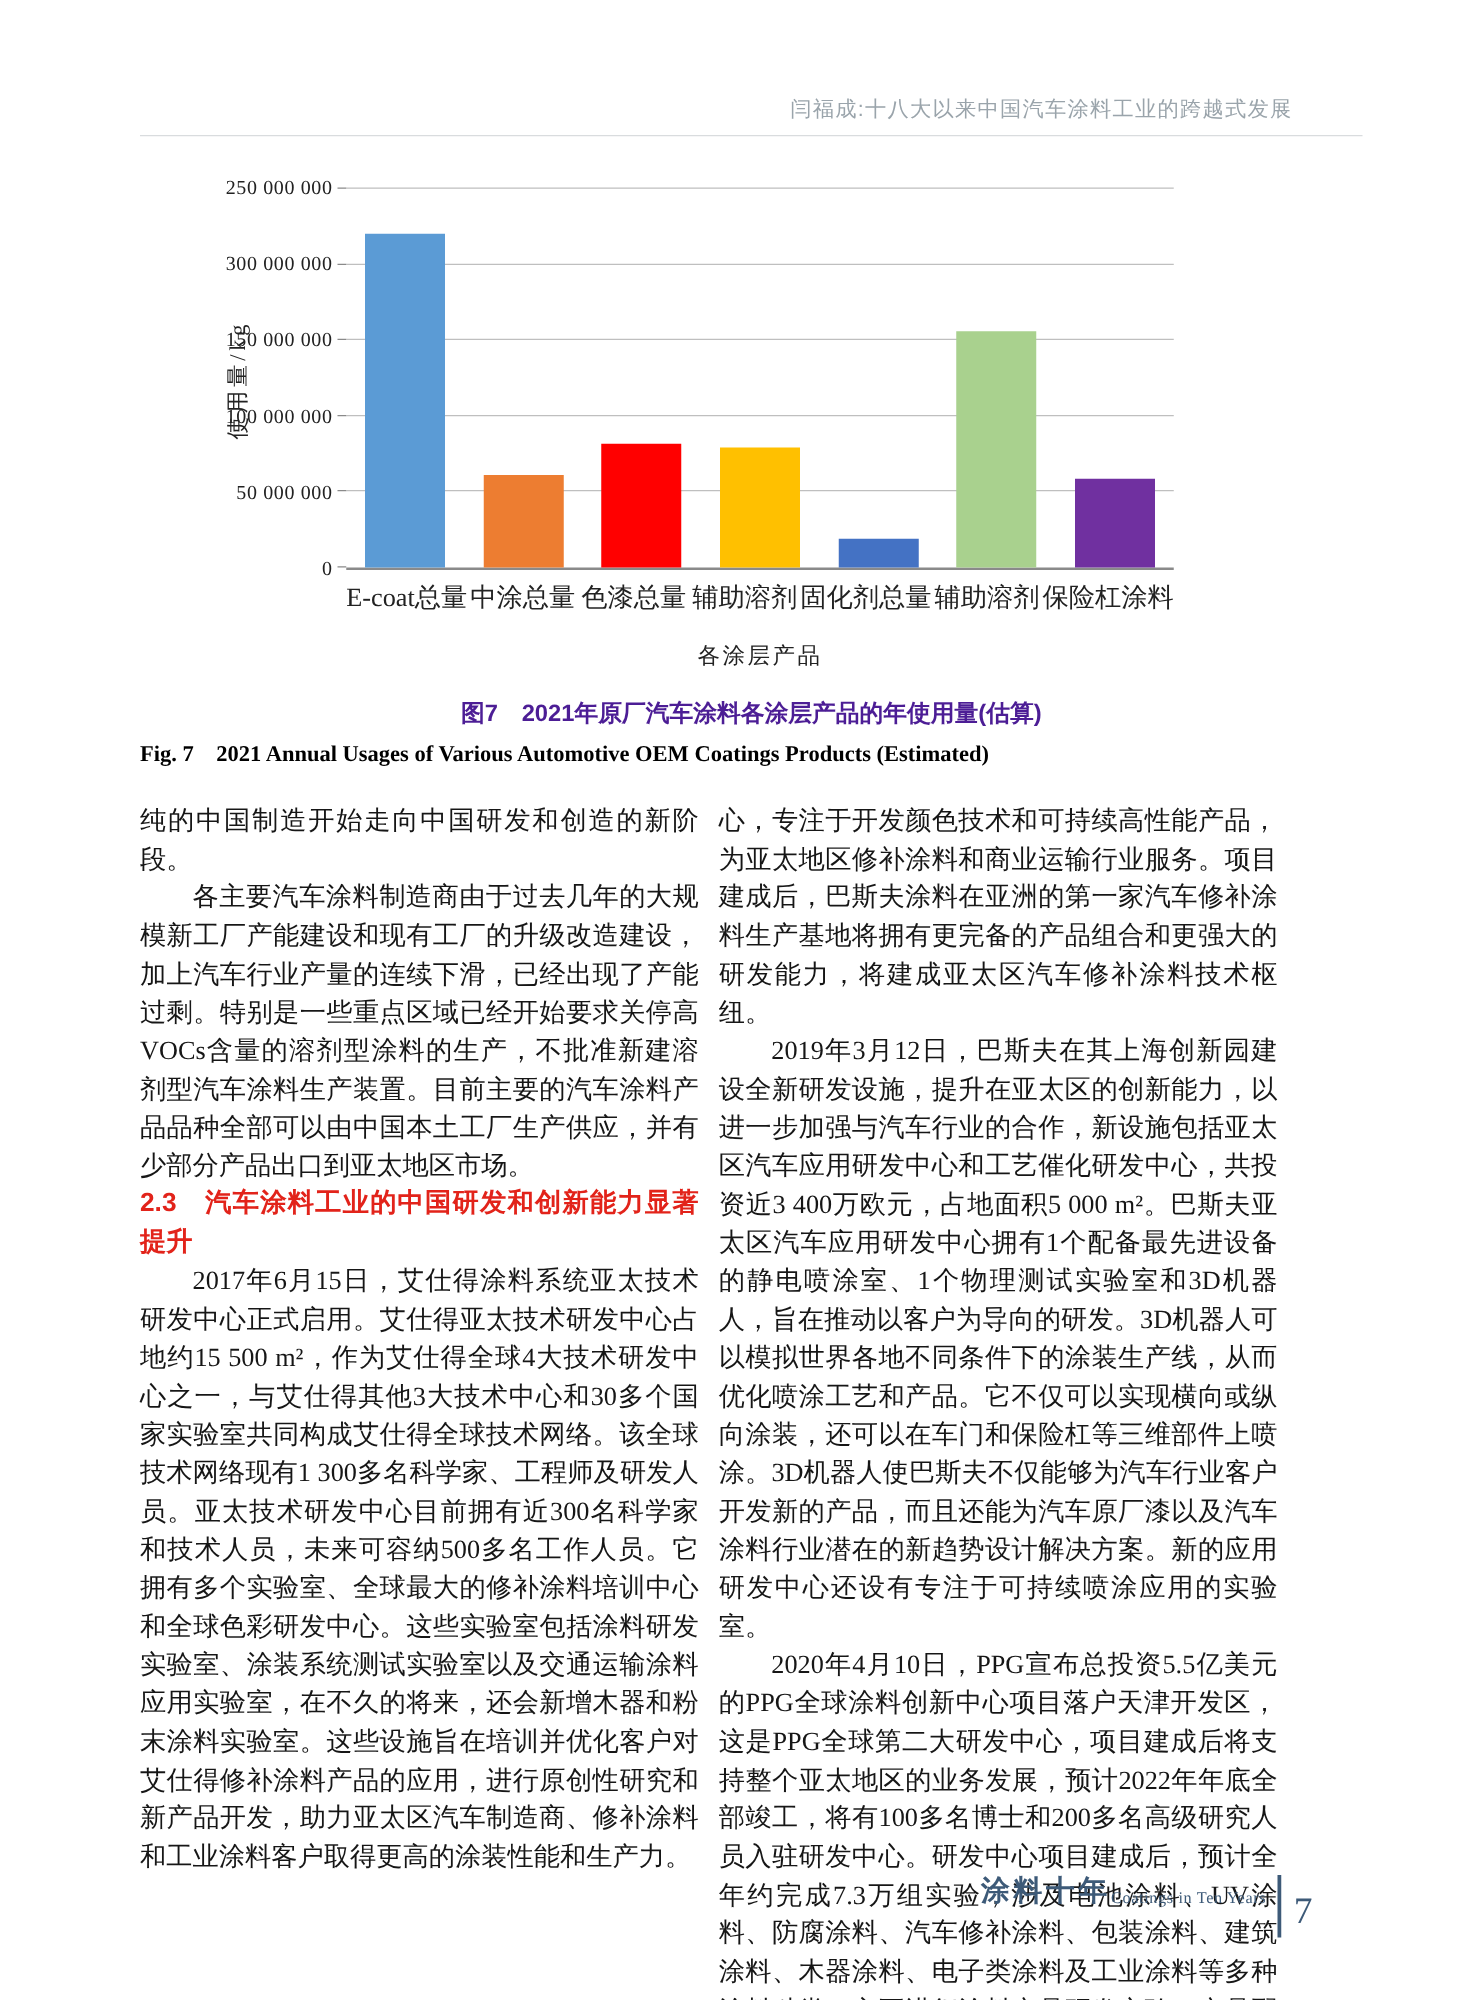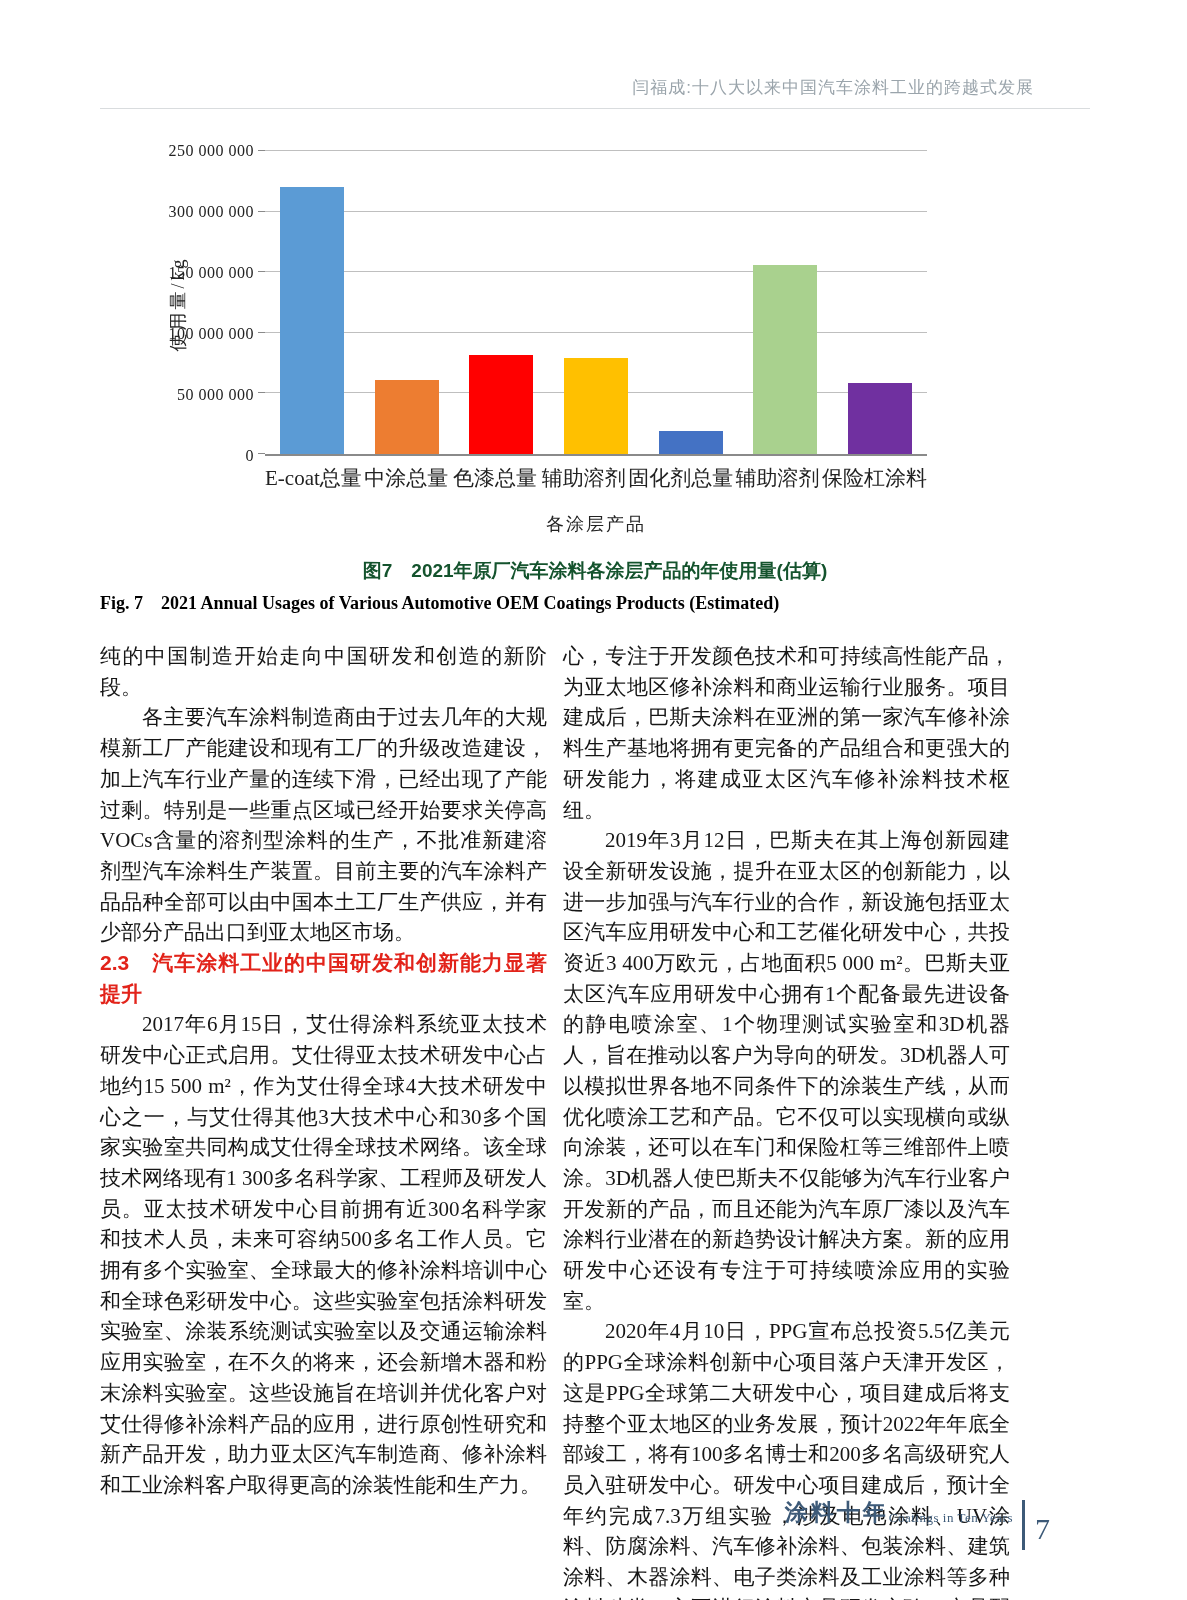--- a/index.html
+++ b/index.html
@@ -1,20 +1,20 @@
 <!DOCTYPE html>
 <html style="--heading-red: #E2231A; --footer-blue: #3D5A78; --header-gray: #9AA4AB; --grid-color: #BFBFBF; --axis-color: #8A8A8A;"><head>
 <meta charset="utf-8">
 <style>
   html,body{margin:0;padding:0;background:#ffffff;}
   body{
     width:1187px;height:1600px;position:relative;overflow:hidden;
     font-family:"Liberation Serif","DejaVu Serif",serif;color:#111;
   }
-  .page{position:absolute;inset:0;padding:0 97px 0 100px;box-sizing:border-box;}
+  .page{position:absolute;inset:0;padding:0 97px 0 100px;box-sizing:border-box;margin-left:12px;}
 
   
   .running-head{
     margin-top:76px;text-align:right;padding-right:56px;
     font-family:"Liberation Sans","DejaVu Sans",sans-serif;
     font-size:17px;color:var(--header-gray,#9aa4ab);letter-spacing:1px;
   }
   .head-rule{height:1px;background:#d9dcde;margin-top:9px;}
 
   
@@ -37,21 +37,21 @@
   .ytickmark{position:absolute;left:-7px;width:7px;height:1px;background:var(--axis-color,#8a8a8a);}
   .bars{position:absolute;inset:0;display:flex;align-items:flex-end;justify-content:space-around;z-index:1;}
   .bar-slot{flex:1;display:flex;justify-content:center;align-items:flex-end;height:100%;}
   .bar{width:64px;}
   .x-labels{margin-left:165px;width:662px;display:flex;margin-top:8px;}
   .xlabel{flex:1;text-align:center;font-size:21px;color:#222;white-space:nowrap;}
   .x-axis-title{margin-left:165px;width:662px;text-align:center;font-size:18px;margin-top:20px;letter-spacing:2px;color:#222;}
 
   
   .caption-zh{
-    text-align:center;font-weight:bold;font-size:19px;margin-top:22px;color:#14532d;
+    text-align:center;font-weight:bold;font-size:19px;margin-top:22px;color:#4c1d95;
     font-family:"Liberation Sans","DejaVu Sans",sans-serif;
   }
   .caption-en{
     text-align:left;font-weight:bold;font-size:18px;margin-top:7px;color:#000;
     font-family:"Liberation Serif","DejaVu Serif",serif;
   }
 
   
   .columns{display:flex;gap:16px;margin-top:26px;}
   .col{width:447px;font-size:21px;line-height:30.7px;text-align:justify;color:#161616;}

